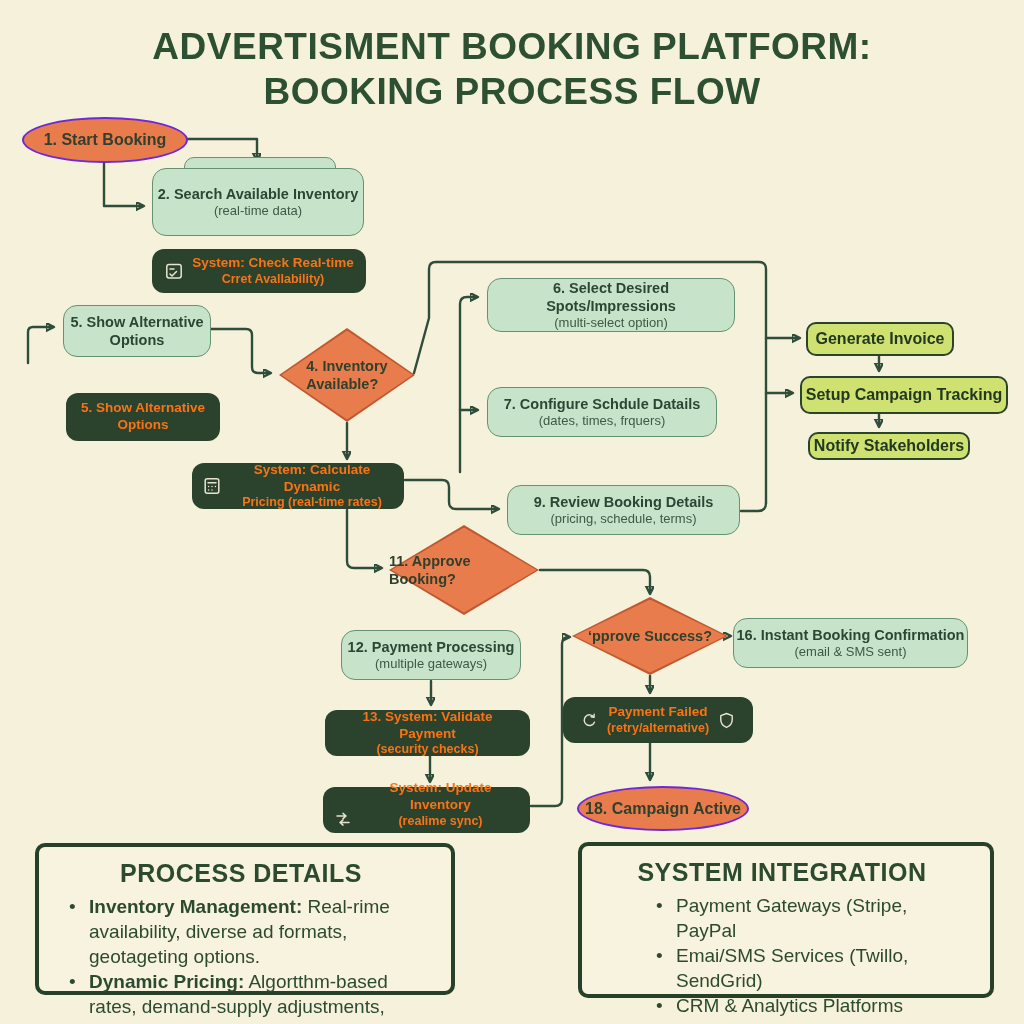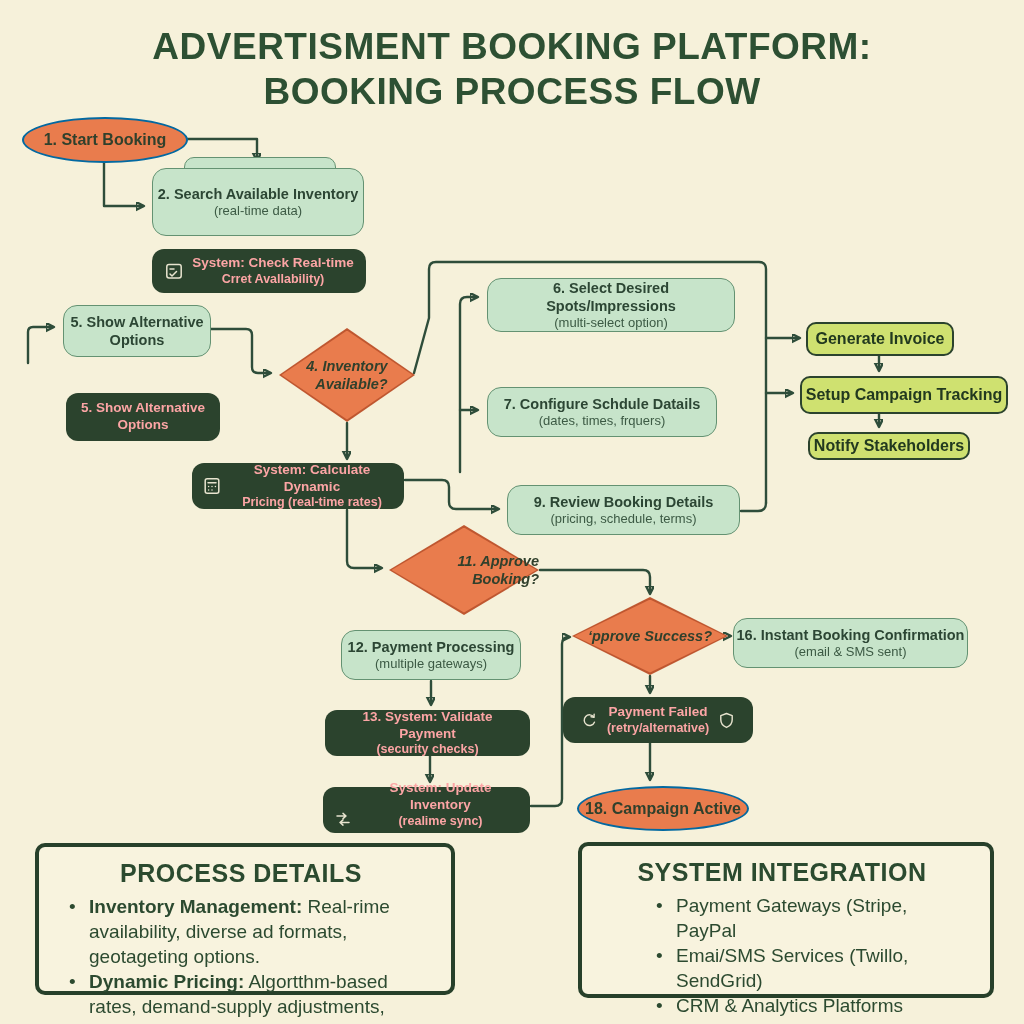--- a/index.html
+++ b/index.html
@@ -8,30 +8,30 @@
   .title{position:absolute;top:24px;left:0;width:1024px;text-align:center;
          color:#2d5033;font-weight:bold;font-size:37px;line-height:1.22;letter-spacing:.5px;}
   svg.edges{position:absolute;left:0;top:0;width:1024px;height:1024px;}
   svg.edges path{fill:none;stroke:#2e4d3a;stroke-width:2.4;stroke-linecap:round;stroke-linejoin:round;}
   .node{position:absolute;box-sizing:border-box;}
   .lt{background:#c7e4ca;border:1.5px solid #649272;border-radius:14px;color:#2c4634;
       display:flex;flex-direction:column;align-items:center;justify-content:center;text-align:center;}
   .lt .main{font-weight:bold;font-size:14.5px;line-height:1.25;}
   .lt .sub{font-size:13px;color:#3c5a44;line-height:1.2;}
   .bump{position:absolute;background:#c7e4ca;border:1.5px solid #649272;border-radius:10px;}
-  .dk{background:#2b432d;border-radius:12px;color:#fca5a5;display:flex;align-items:center;
+  .dk{background:#2b432d;border-radius:12px;color:#f97316;display:flex;align-items:center;
       justify-content:center;text-align:center;gap:8px;padding:4px 10px;}
   .dk .tcol{display:flex;flex-direction:column;}
   .dk .main{font-weight:bold;font-size:13.5px;line-height:1.25;}
   .dk .sub{font-weight:bold;font-size:12.5px;line-height:1.2;}
   .lm{background:#cfe170;border:2px solid #2b432d;border-radius:10px;color:#22391f;font-weight:bold;
       font-size:16px;display:flex;align-items:center;justify-content:center;text-align:center;}
-  .ell{background:#e97c4d;border:2px solid #0369a1;border-radius:50%;color:#30402c;font-weight:bold;
+  .ell{background:#e97c4d;border:2px solid #6d28d9;border-radius:50%;color:#30402c;font-weight:bold;
        display:flex;align-items:center;justify-content:center;text-align:right;font-size:16px;}
-  .diamond{display:flex;align-items:center;justify-content:center;text-align:right;font-style:italic;}
+  .diamond{display:flex;align-items:center;justify-content:center;text-align:left;}
   .dshape{position:absolute;inset:0;background:#bf5730;clip-path:polygon(50% 0,100% 50%,50% 100%,0 50%);}
   .dshape::after{content:"";position:absolute;inset:2.5px;background:#e97c4d;
        clip-path:polygon(50% 0,100% 50%,50% 100%,0 50%);}
   .dlabel{position:relative;font-weight:bold;font-size:14.5px;color:#30402c;line-height:1.25;}
   .icon svg{display:block;}
   .panel{position:absolute;border:4px solid #27402a;border-radius:10px;background:#f8f3de;
          box-sizing:border-box;color:#2c4a30;padding:12px 28px 10px 20px;}
   .panel-title{text-align:center;font-weight:bold;font-size:25px;letter-spacing:.5px;color:#2b4a2f;margin-bottom:6px;}
   .panel ul{margin:0;padding:0 0 0 26px;list-style:none;}
   .panel li{font-size:19px;line-height:1.32;position:relative;padding-left:4px;}

